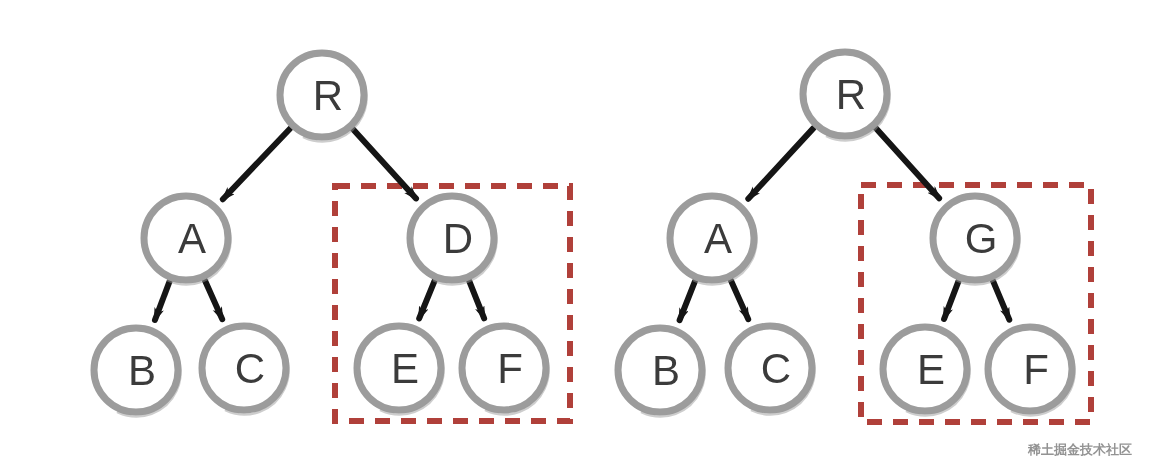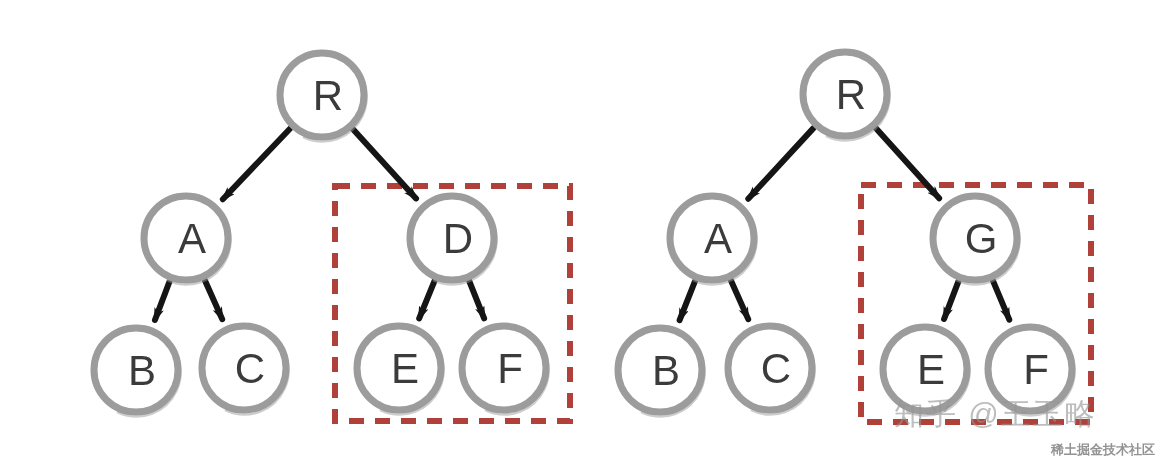--- a/index.html
+++ b/index.html
@@ -25,21 +25,21 @@
     left: 894px;
     top: 394px;
     font-size: 30px;
     letter-spacing: 2px;
     color: rgba(148, 148, 148, 0.62);
     white-space: nowrap;
     pointer-events: none;
   }
   .wm-sub {
     position: absolute;
-    left: 1051px;
+    left: 1028px;
     top: 441px;
     font-size: 13px;
     font-weight: 600;
     letter-spacing: 0px;
     color: rgba(128, 128, 128, 0.85);
     white-space: nowrap;
     pointer-events: none;
   }
 </style>
 </head>
@@ -134,15 +134,14 @@
           <circle cx="926.5" cy="371" r="44" fill="none" stroke="#9c9c9c" stroke-width="2.5" opacity="0.5" stroke-dasharray="70 40" transform="rotate(25 925 369)"></circle>
           <text x="931" y="384" text-anchor="middle" font-size="42" fill="#3b3b3b" font-family="&quot;Liberation Sans&quot;, sans-serif">E</text>
         </g>
         <g>
           <circle cx="1030" cy="369" r="42" fill="#ffffff" stroke="#9c9c9c" stroke-width="7"></circle>
           <circle cx="1031.5" cy="371" r="44" fill="none" stroke="#9c9c9c" stroke-width="2.5" opacity="0.5" stroke-dasharray="70 40" transform="rotate(25 1030 369)"></circle>
           <text x="1036" y="384" text-anchor="middle" font-size="42" fill="#3b3b3b" font-family="&quot;Liberation Sans&quot;, sans-serif">F</text>
         </g>
       </g>
     </svg>
-  <div class="wm-main">知乎 @王玉略</div>
   <div class="wm-sub">稀土掘金技术社区</div>
 </div>
 
 </body></html>

